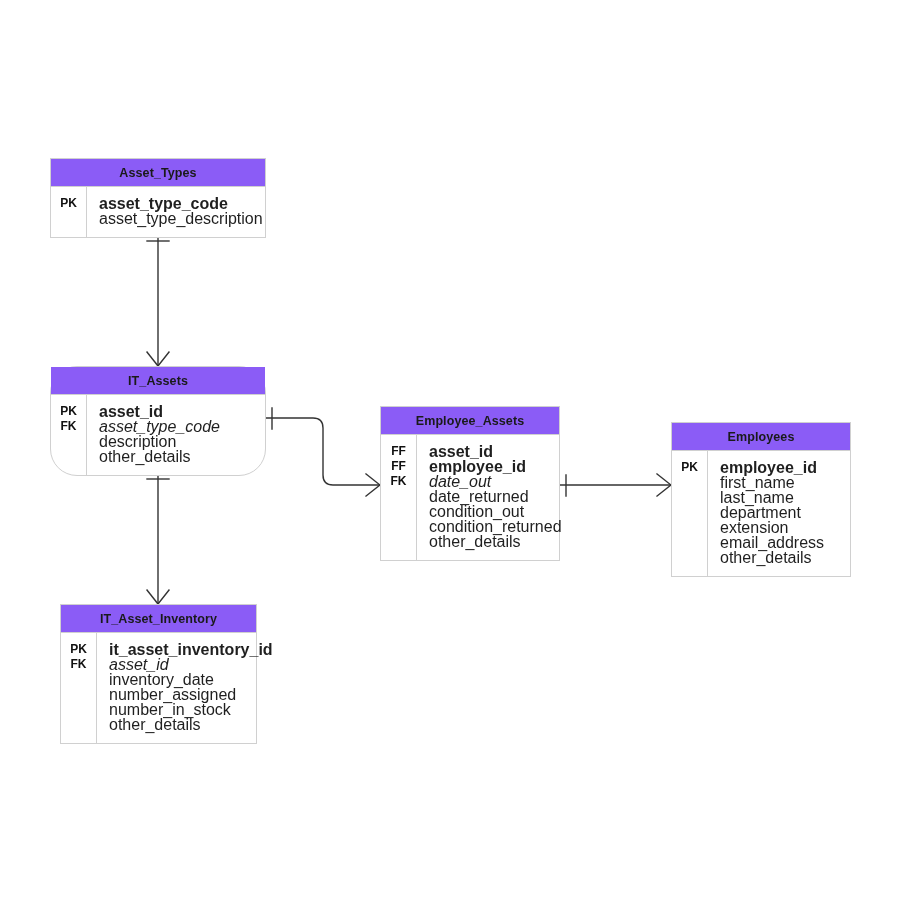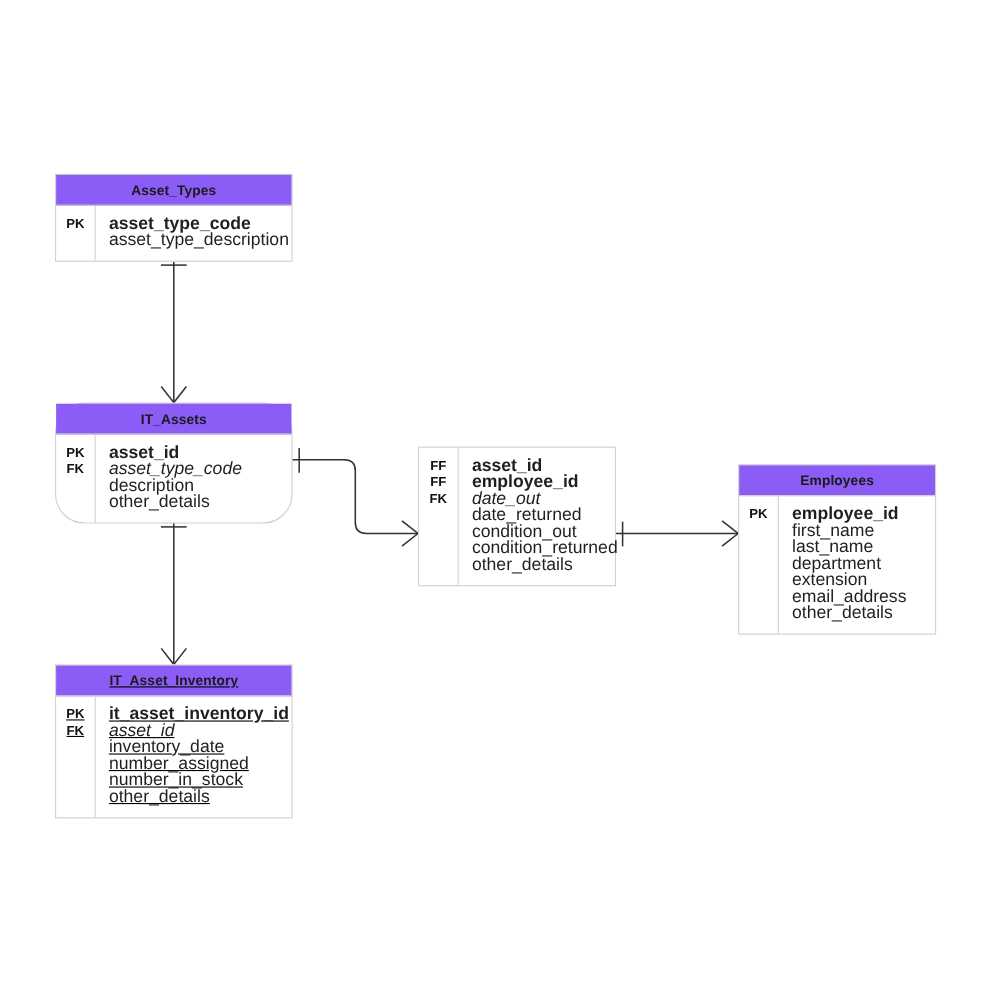--- a/index.html
+++ b/index.html
@@ -158,39 +158,40 @@
       </div>
       <div class="attrs-col">
         <div class="attr pk">asset_id</div>
         <div class="attr fk">asset_type_code</div>
         <div class="attr">description</div>
         <div class="attr">other_details</div>
       </div>
     </div>
   </div>
 
-  <div class="entity" style="left:50px; top:604px; width:216px;text-decoration:underline;">
+  <div class="entity" style="left:60px; top:604px; width:197px;">
     <div class="entity-header">IT_Asset_Inventory</div>
     <div class="entity-body">
       <div class="keys-col">
         <div class="key-cell">PK</div>
         <div class="key-cell">FK</div>
       </div>
       <div class="attrs-col">
         <div class="attr pk">it_asset_inventory_id</div>
         <div class="attr fk">asset_id</div>
         <div class="attr">inventory_date</div>
         <div class="attr">number_assigned</div>
         <div class="attr">number_in_stock</div>
         <div class="attr">other_details</div>
       </div>
     </div>
   </div>
 
   <div class="entity" style="left:380px; top:406px; width:180px;">
+    <div class="entity-header">Employee_Assets</div>
     <div class="entity-body">
       <div class="keys-col">
         <div class="key-cell">FF</div>
         <div class="key-cell">FF</div>
         <div class="key-cell">FK</div>
       </div>
       <div class="attrs-col">
         <div class="attr pk">asset_id</div>
         <div class="attr pk">employee_id</div>
         <div class="attr fk">date_out</div>

